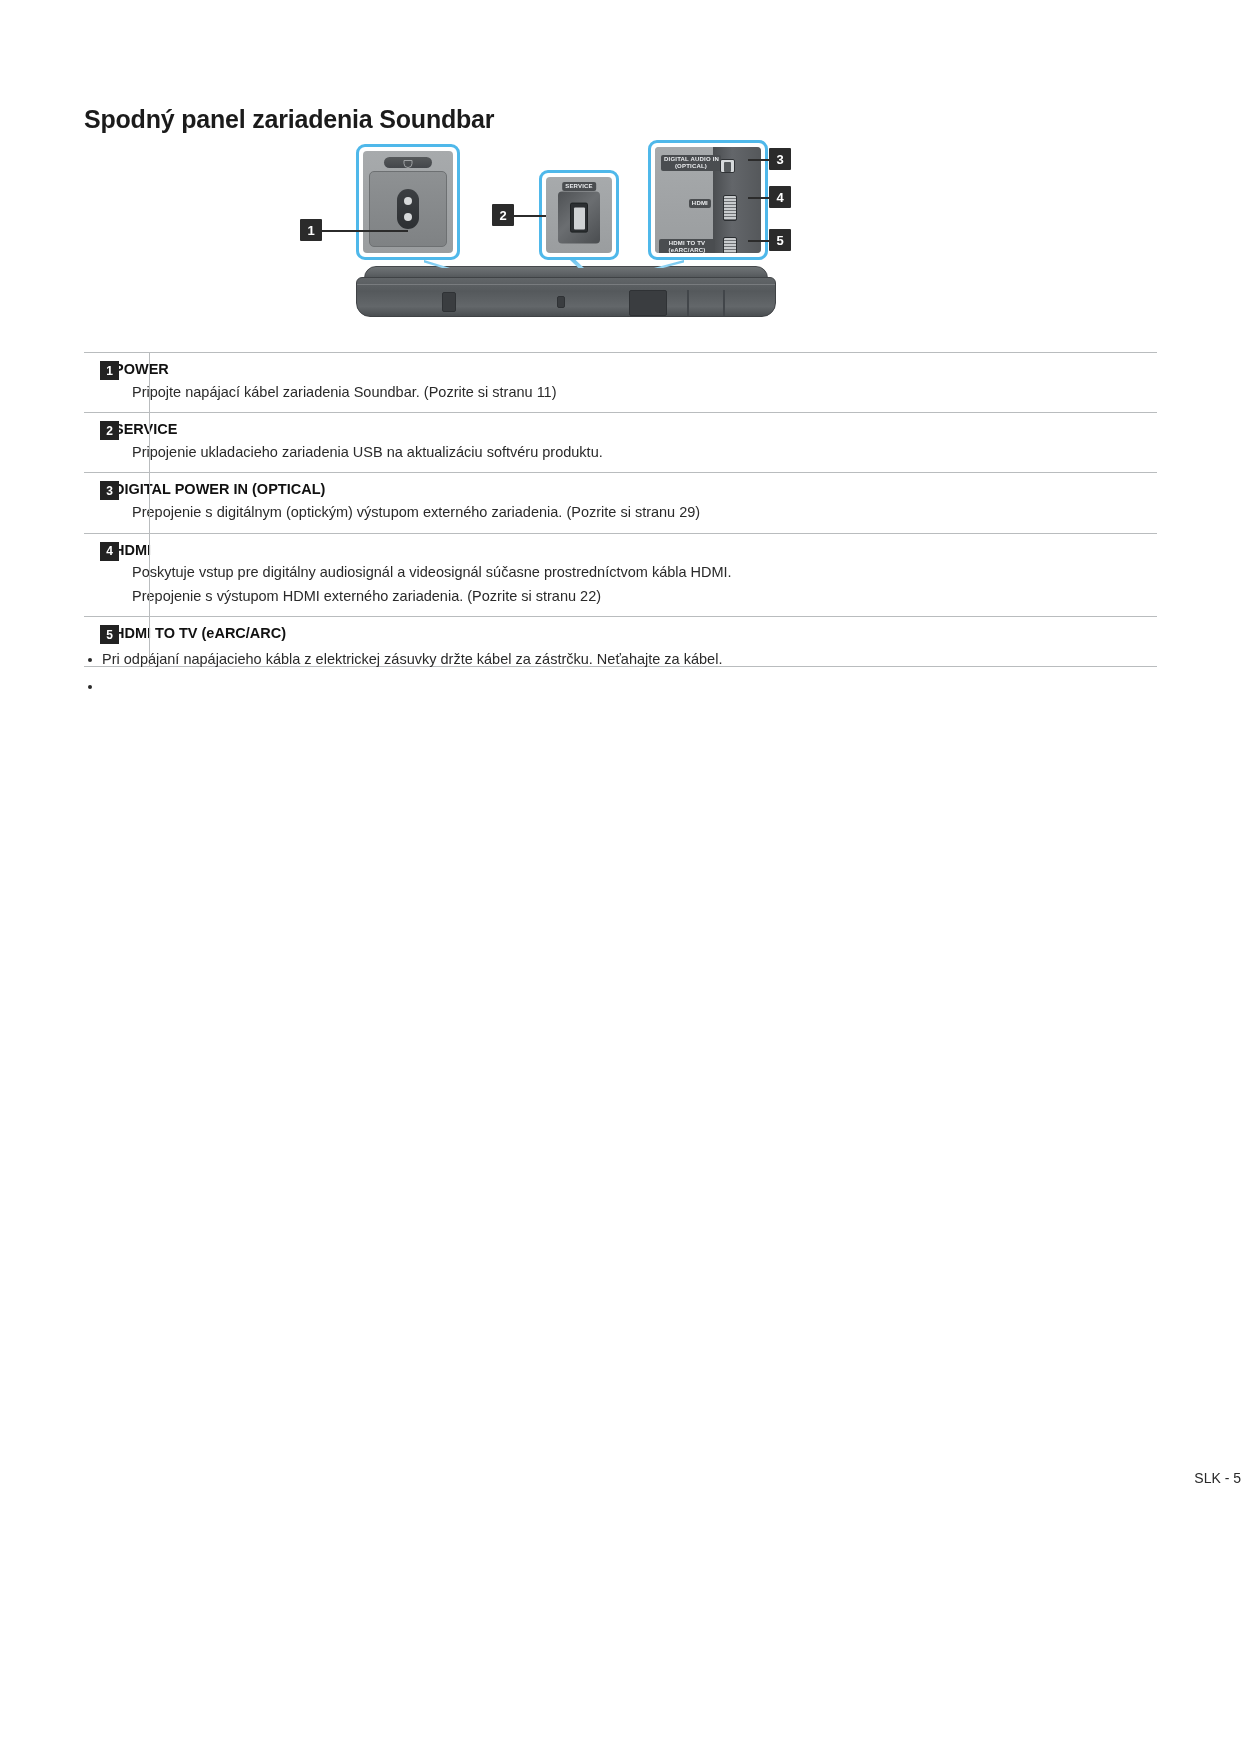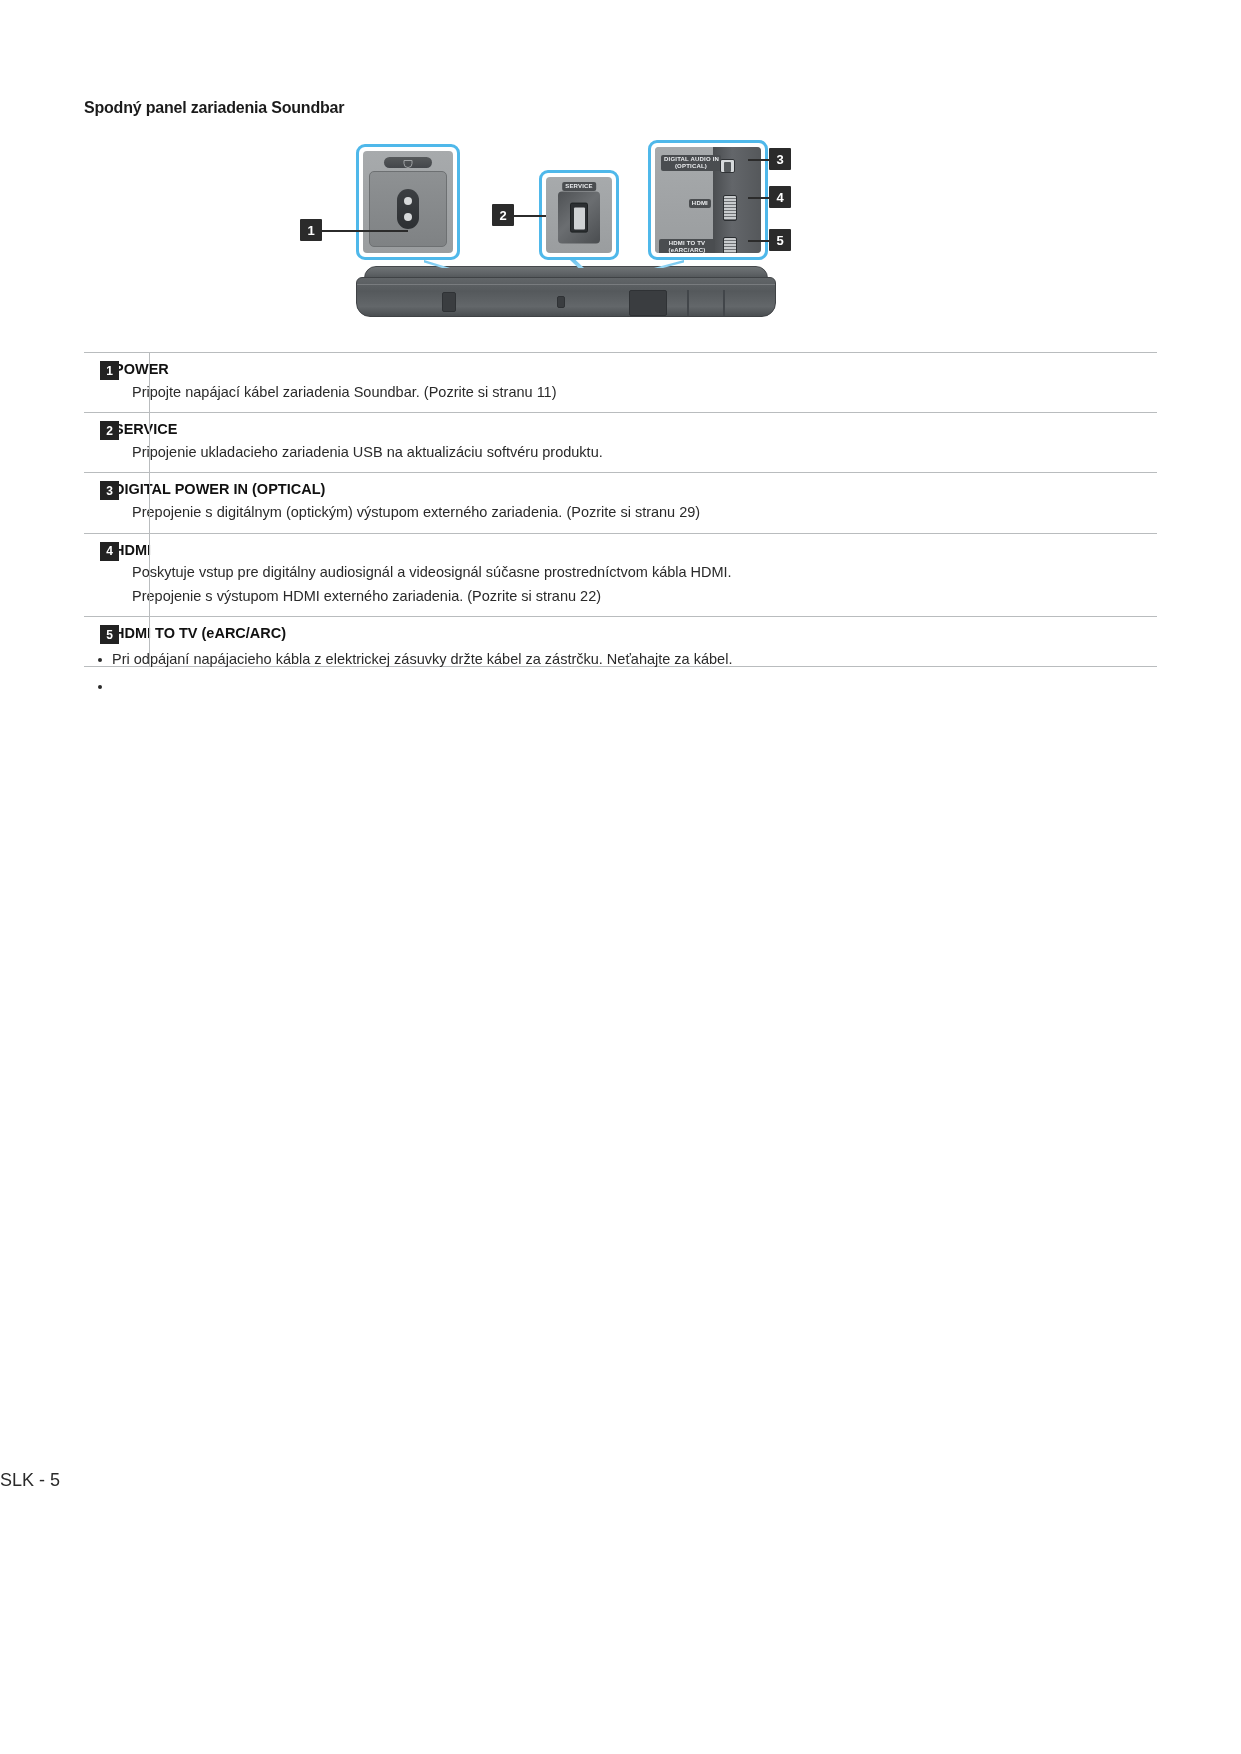--- a/index.html
+++ b/index.html
@@ -16,21 +16,21 @@
   .page {
     position: absolute;
     inset: 0;
     padding: 0;
   }
   
   .page-title {
     position: absolute;
     left: 84px;
     top: 88px;
-    font-size: 16px;
+    font-size: 25px;
     font-weight: bold;
     letter-spacing: -0.2px;
     color: #1b1b1b;
   }
   
   .diagram {
     position: absolute;
     left: 84px;
     top: 132px;
     width: 1073px;
@@ -241,21 +241,21 @@
   }
   .rowdesc {
     margin-left:48px;
     font-size:14.5px;
     color:#2a2a2a;
     line-height:1.62;
   }
   
   .notes {
     position:absolute;
-    left:84px;
+    left:74px;
     top:648px;
     width:1000px;
   }
   .note {
     display:flex;
     gap:10px;
     font-size:14.5px;
     color:#2a2a2a;
     line-height:1.62;
     margin-bottom:4px;
@@ -265,22 +265,22 @@
     flex:0 0 auto;
     width:4px; height:4px; border-radius:50%;
     background:#2a2a2a;
     margin-top:10px;
   }
   
   .footer {
     position:absolute;
     left:0; right:0;
     top:1470px;
-    text-align:left;
-    font-size:18px;
+    text-align:right;
+    font-size:14px;
     color:#2a2a2a;
   }
 </style>
 </head>
 <body>
 
 <div class="page">
 
   <h1 class="page-title">Spodný panel zariadenia Soundbar</h1>
 

